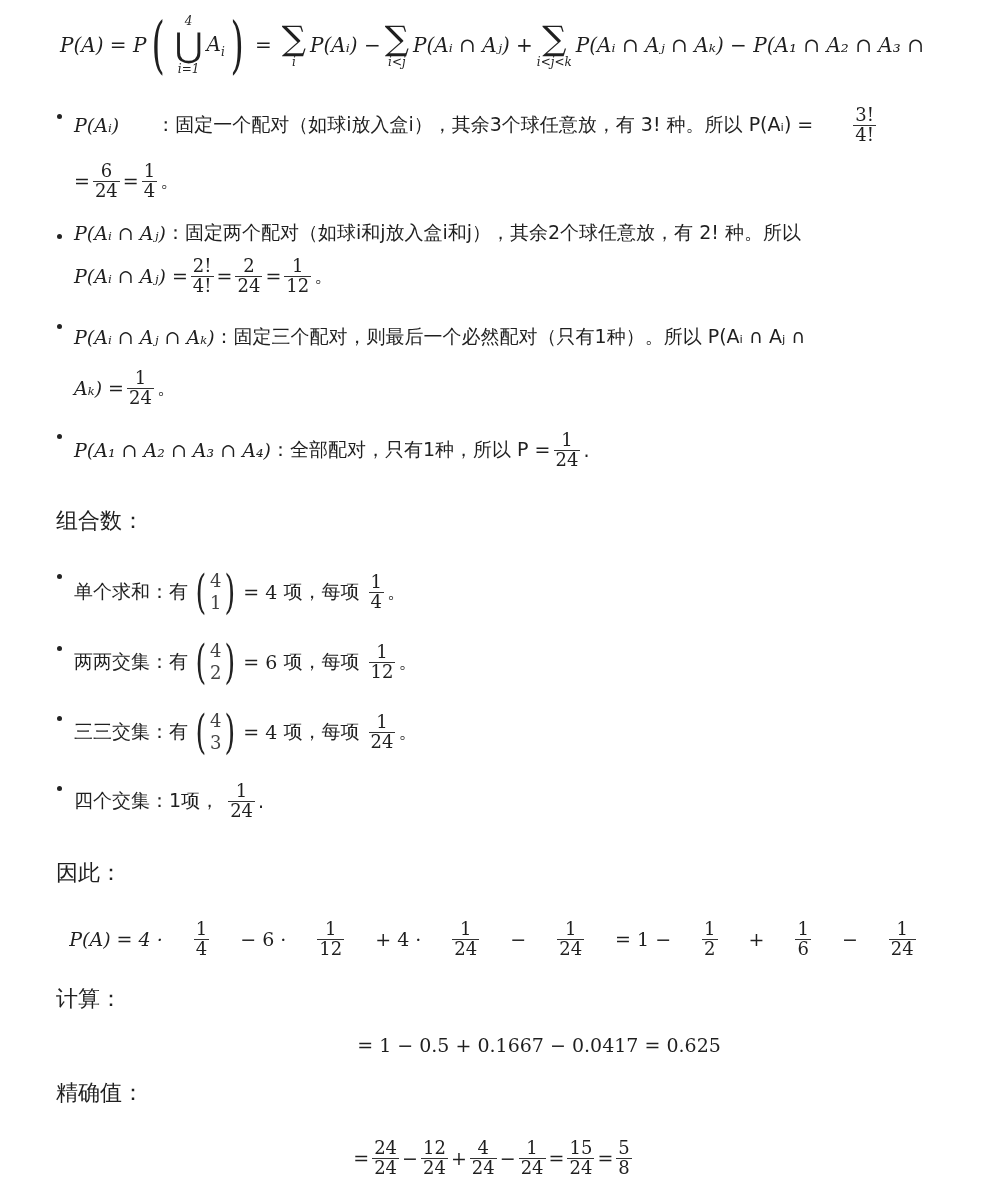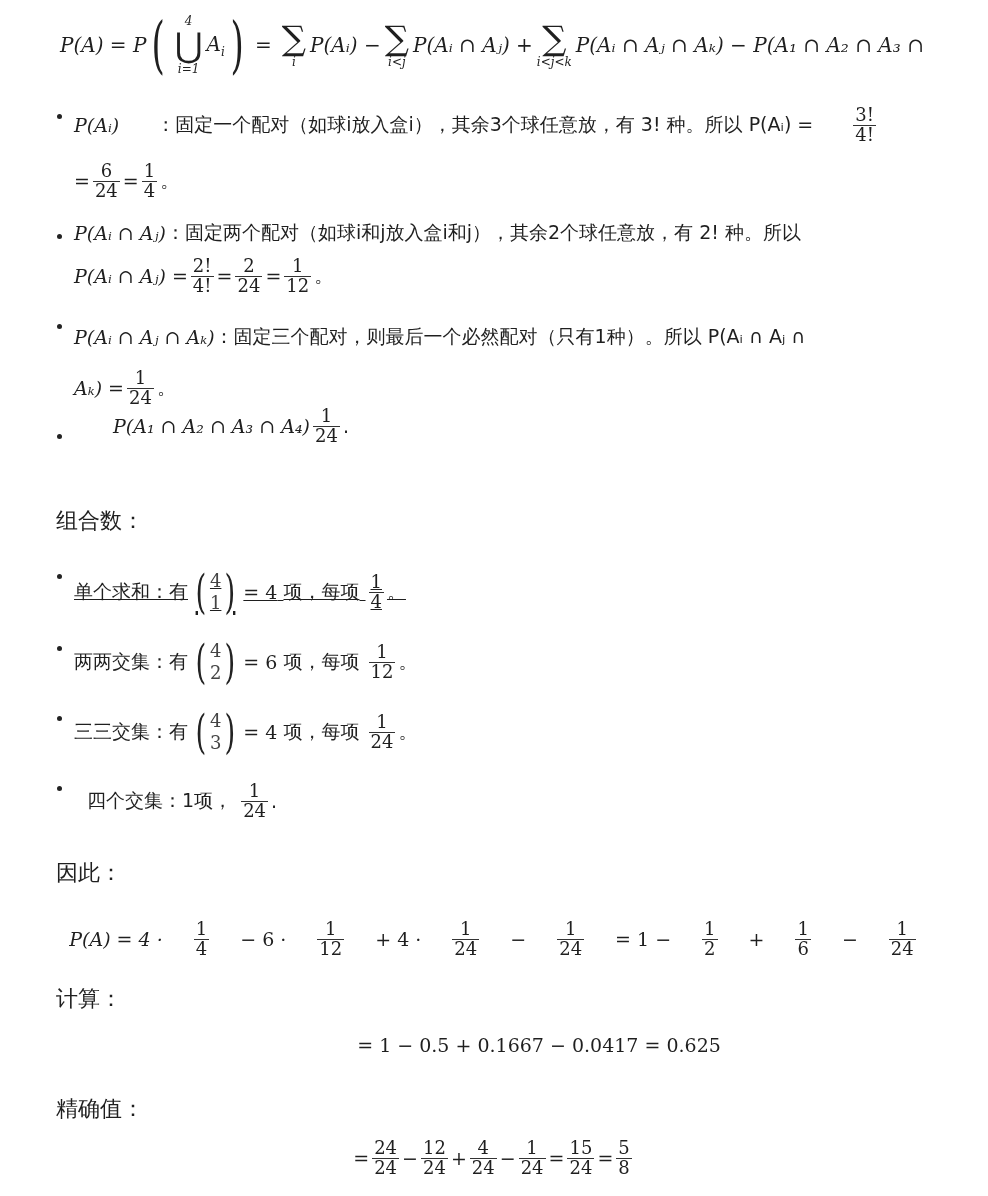--- a/index.html
+++ b/index.html
@@ -109,33 +109,34 @@
 <div class="abs" style="left:74px; top:362px; height:52px; display:flex; align-items:center;">
   <span class="m">Aₖ) =</span>
   <span class="frac">
       <span class="num">1</span>
       <span class="den">24</span>
     </span>
   <span>。</span>
 </div>
 
 <div class="bullet" style="left:57px; top:434px;"></div>
-<div class="abs" style="left:74px; top:400px; height:52px; display:flex; align-items:center;margin-left:39px;">
+<div class="abs" style="left:74px; top:424px; height:52px; display:flex; align-items:center;">
   <span class="m">P(A₁ ∩ A₂ ∩ A₃ ∩ A₄)</span>
+  <span>：全部配对，只有1种，所以 P =</span>
   <span class="frac">
       <span class="num">1</span>
       <span class="den">24</span>
     </span>
   <span>.</span>
 </div>
 
 <div class="abs label" style="left:56px; top:506px;">组合数：</div>
 
 <div class="bullet" style="left:57px; top:574px;"></div>
-<div class="abs" style="left:74px; top:562px; height:60px; display:flex; align-items:center;text-decoration:underline;">
+<div class="abs" style="left:74px; top:562px; height:60px; display:flex; align-items:center;">
   <span>单个求和：有</span>
   <span class="binom">
       <span class="paren">(</span>
       <span class="stack">
         <span>4</span>
         <span>1</span>
       </span>
       <span class="paren">)</span>
     </span>
   <span class="r">= 4</span>&nbsp;
@@ -181,21 +182,21 @@
   <span class="r">= 4</span>&nbsp;
   <span>项，每项</span>&nbsp;
   <span class="frac">
       <span class="num">1</span>
       <span class="den">24</span>
     </span>
   <span>。</span>
 </div>
 
 <div class="bullet" style="left:57px; top:786px;"></div>
-<div class="abs" style="left:74px; top:774px; height:54px; display:flex; align-items:center;margin-left:13px;">
+<div class="abs" style="left:74px; top:774px; height:54px; display:flex; align-items:center;">
   <span>四个交集：1项，</span>&nbsp;
   <span class="frac">
       <span class="num">1</span>
       <span class="den">24</span>
     </span>
   <span>.</span>
 </div>
 
 <div class="abs label" style="left:56px; top:858px;">因此：</div>
 <div class="abs" style="left:0; width:988px; top:912px; height:54px; display:flex; justify-content:center; align-items:center; font-family:'DejaVu Serif',serif; font-size:19px;gap:28px;">
@@ -232,21 +233,21 @@
   <span class="r">−</span>
   <span class="frac">
       <span class="num">1</span>
       <span class="den">24</span>
     </span>
 </div>
 
 <div class="abs label" style="left:56px; top:984px;">计算：</div>
 <div class="abs r" style="left:0; width:988px; top:1034px; text-align:center; font-size:19px;padding-left:45px;">= 1 − 0.5 + 0.1667 − 0.0417 = 0.625</div>
 
-<div class="abs label" style="left:56px; top:1078px;margin-top:16px;">精确值：</div>
+<div class="abs label" style="left:56px; top:1078px;">精确值：</div>
 <div class="abs" style="left:0; width:988px; top:1130px; height:56px; display:flex; justify-content:center; align-items:center; font-family:'DejaVu Serif',serif; font-size:19px;">
   <span class="r">=</span>
   <span class="frac">
       <span class="num">24</span>
       <span class="den">24</span>
     </span>
   <span class="r">−</span>
   <span class="frac">
       <span class="num">12</span>
       <span class="den">24</span>

